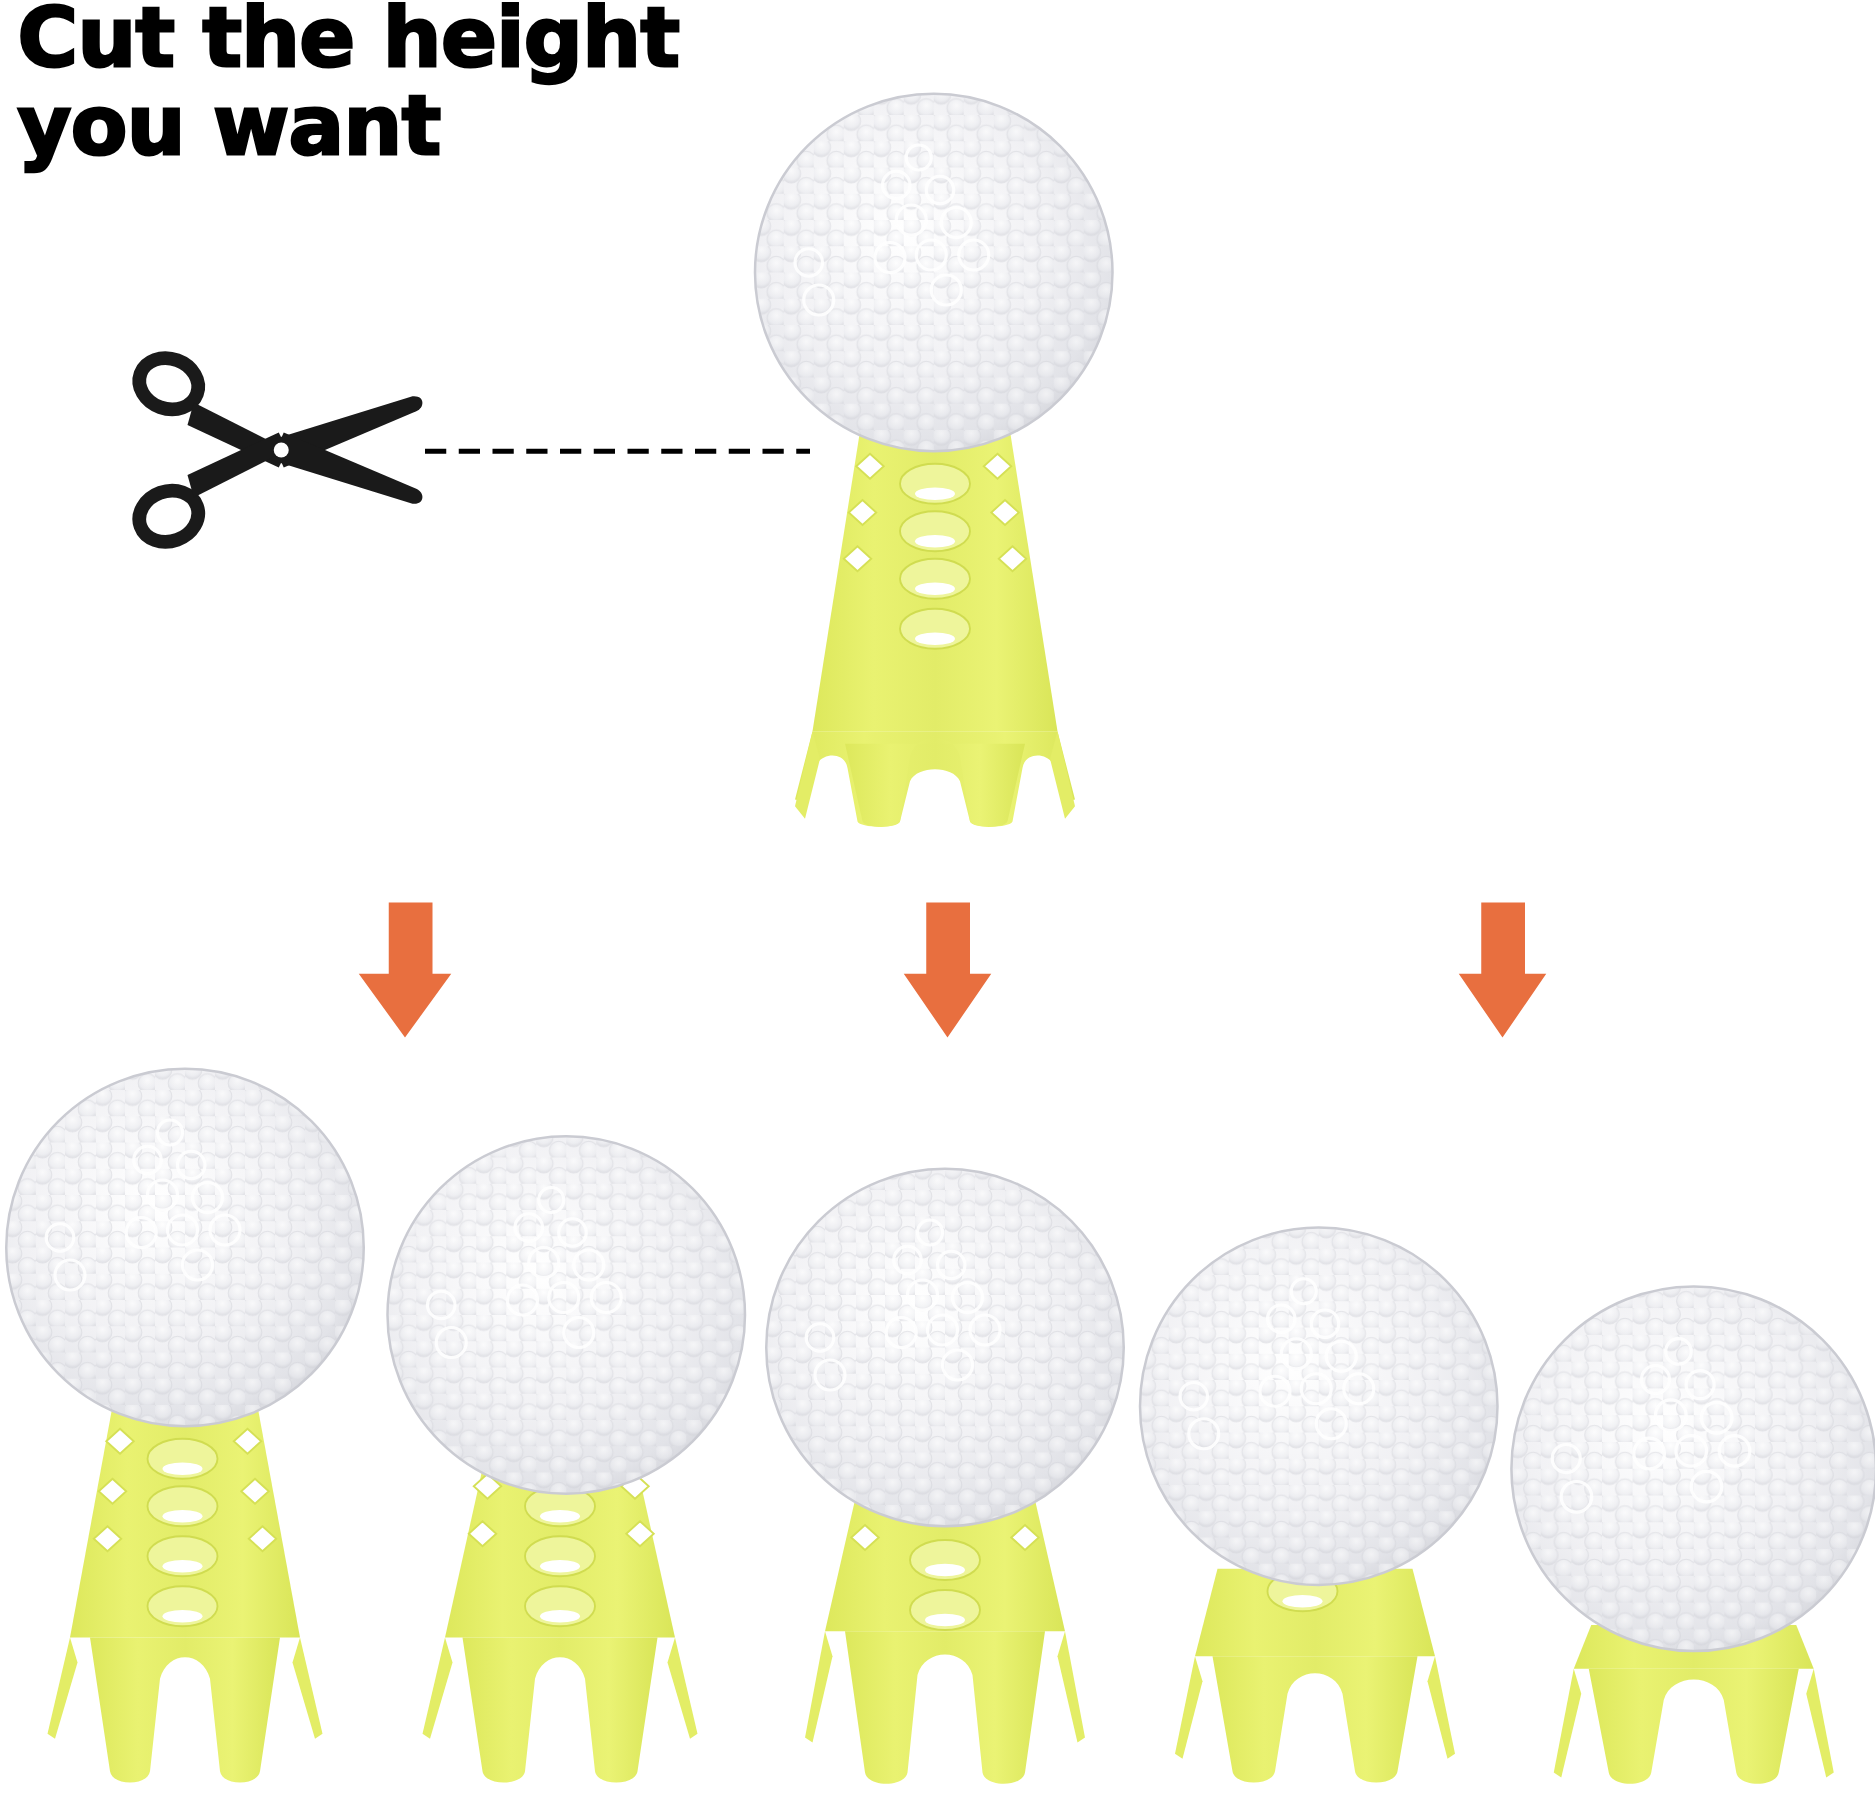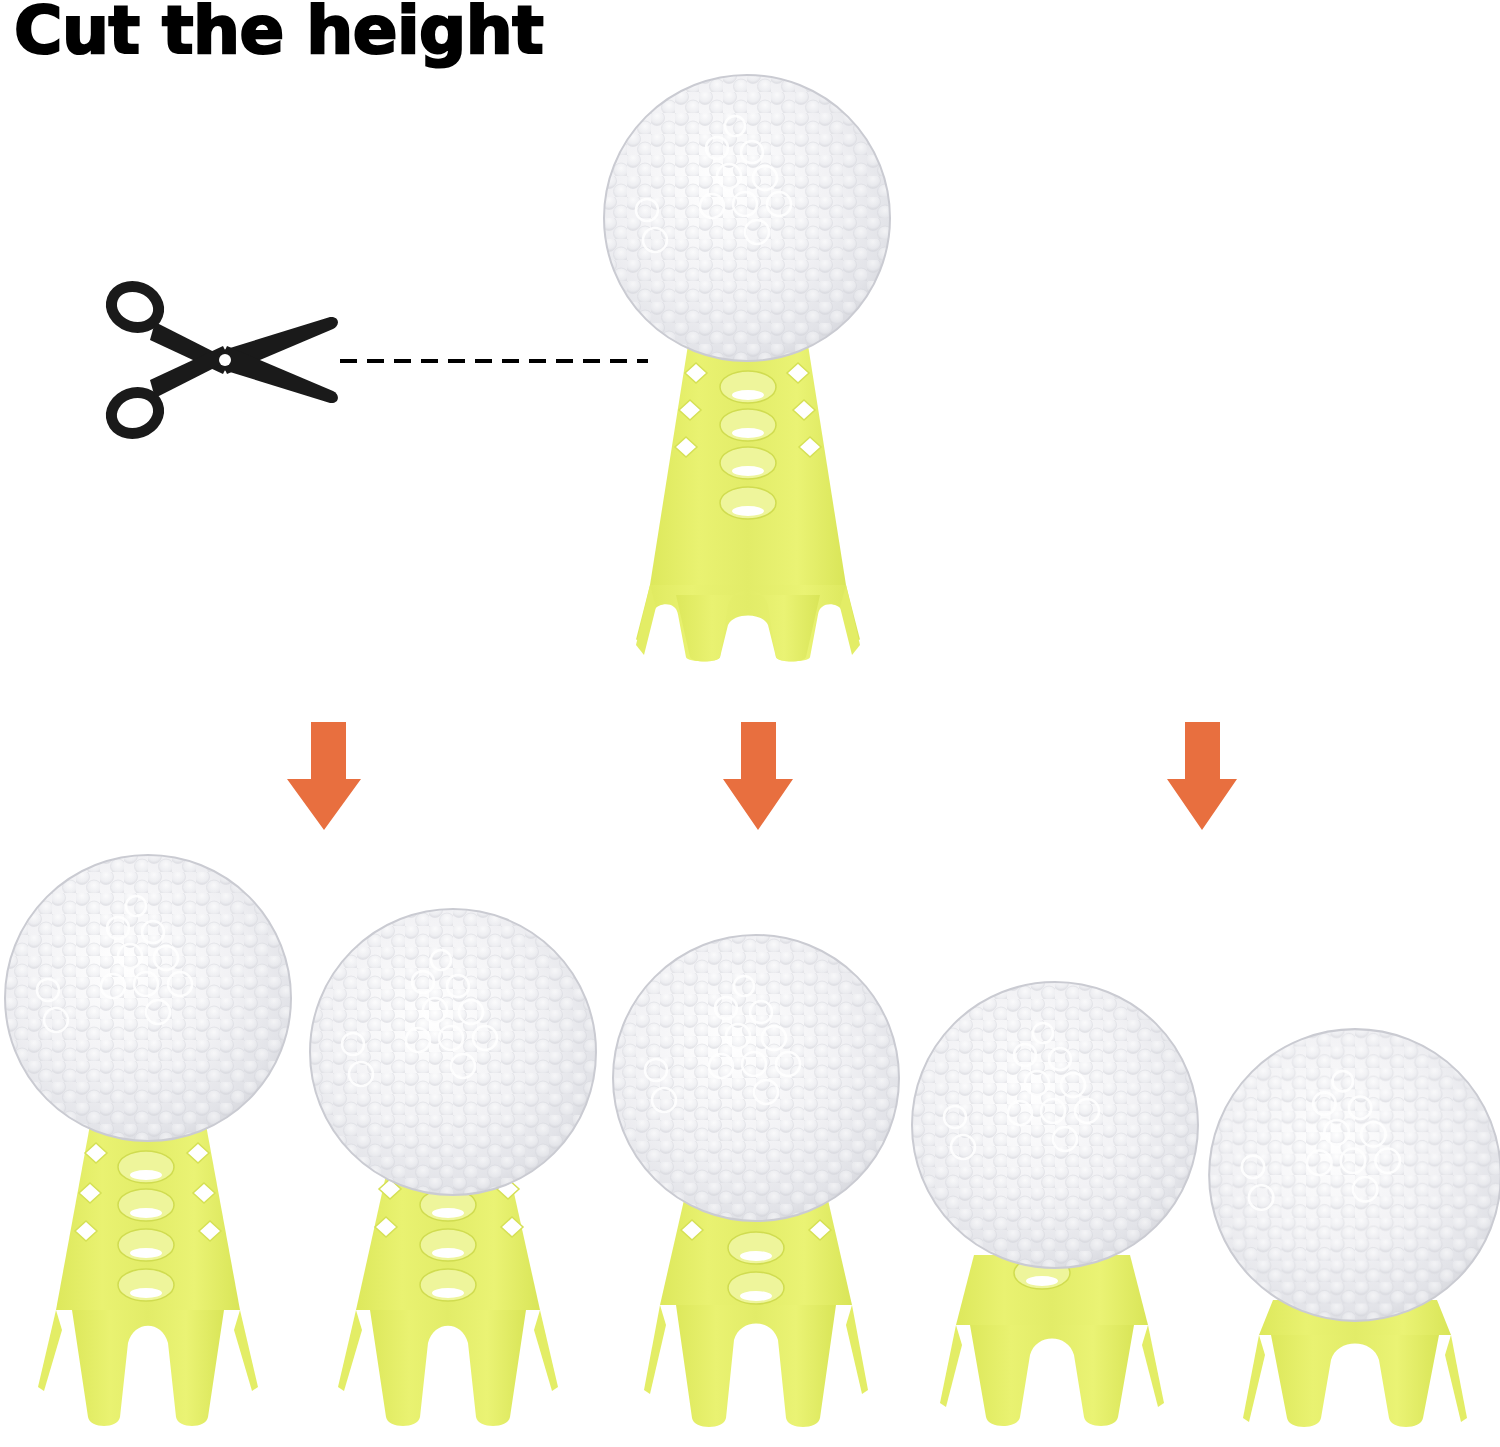--- a/index.html
+++ b/index.html
@@ -11,20 +11,21 @@
     -webkit-text-stroke: 2.2px #000;
   }
   .headline span { display: block; }
   svg.scene { position: absolute; left: 0; top: 0; }
 </style>
 </head>
 <body>
 
 <h1 class="headline">
   <span>Cut the height</span>
+  <span>you want</span>
 </h1>
 
 <svg class="scene" width="1500" height="1447" viewBox="0 0 1500 1447" xmlns="http://www.w3.org/2000/svg">
   <defs>
     <radialGradient id="ballGrad" cx="0.42" cy="0.38" r="0.7">
       <stop offset="0" stop-color="#FFFFFF"></stop>
       <stop offset="0.55" stop-color="#F1F1F4"></stop>
       <stop offset="0.85" stop-color="#E2E3E8"></stop>
       <stop offset="1" stop-color="#CFD0D6"></stop>
     </radialGradient>

